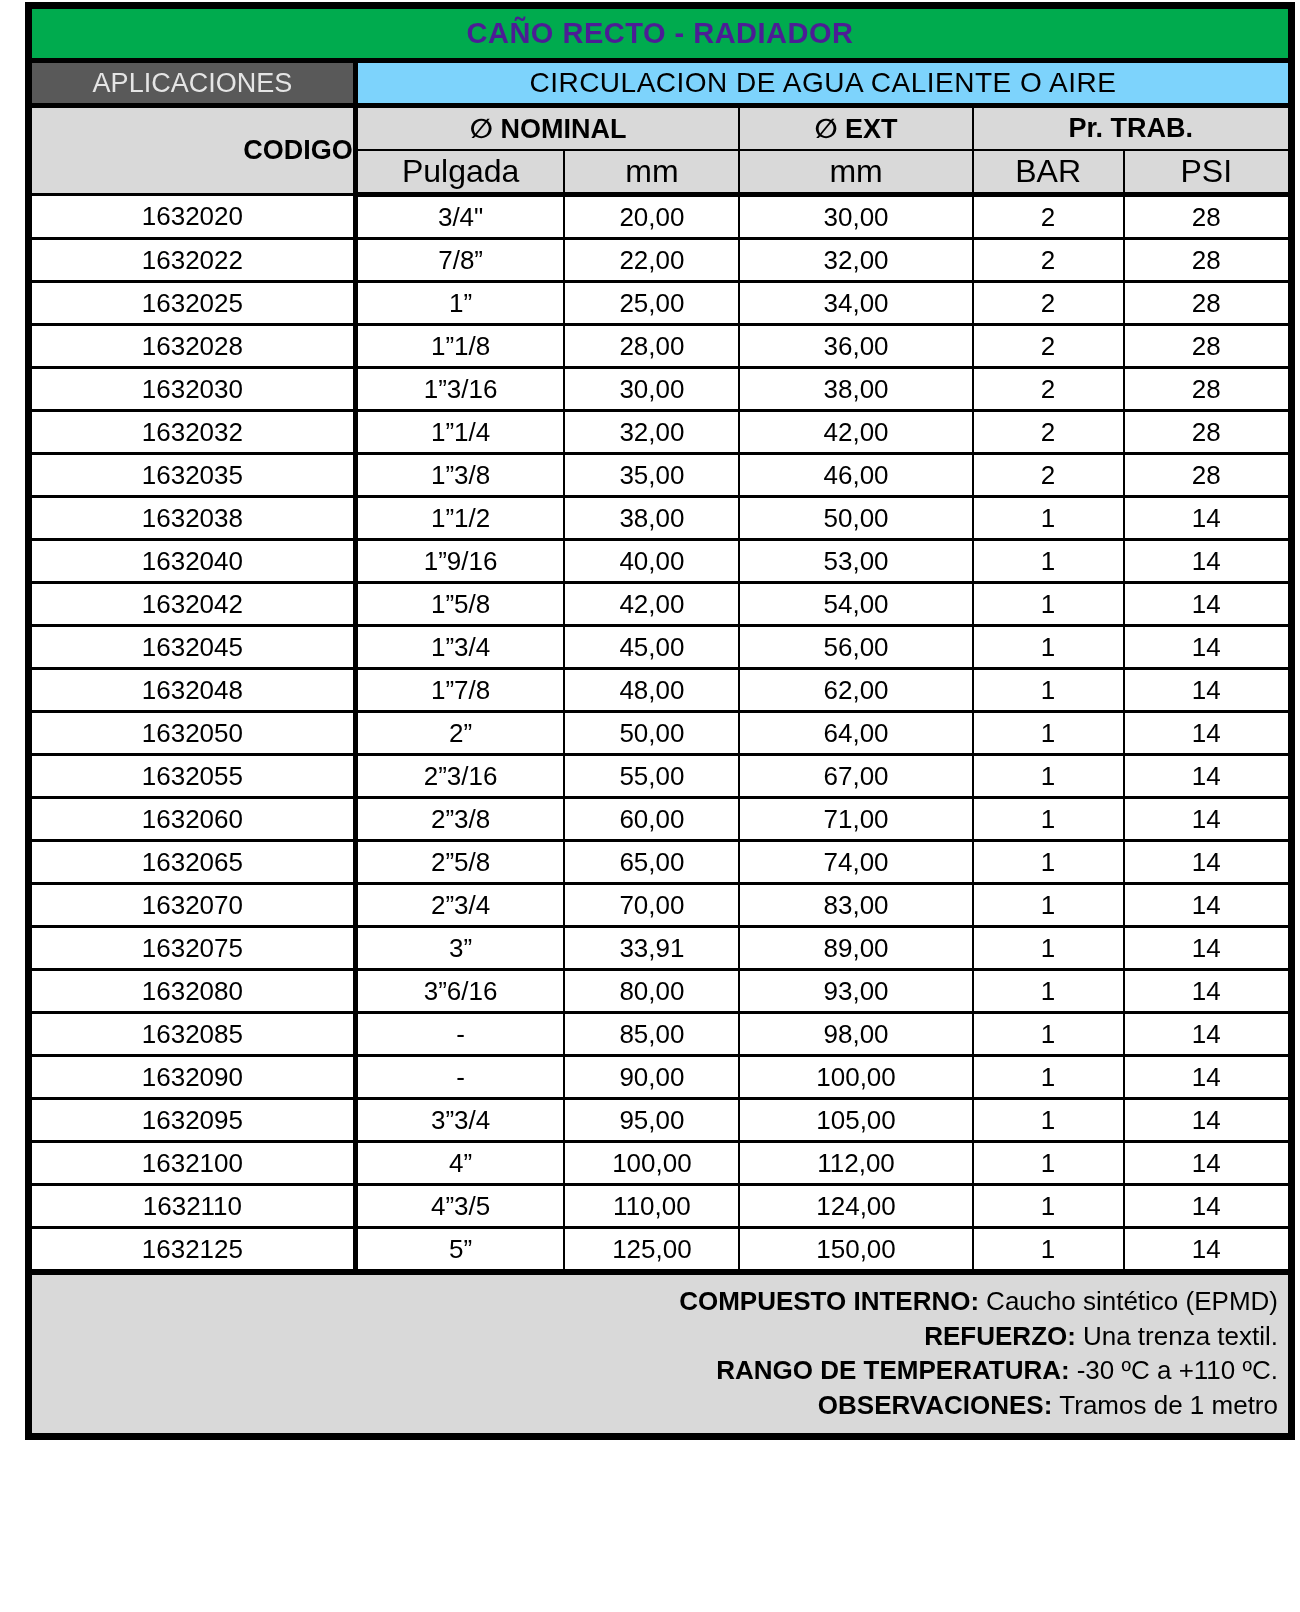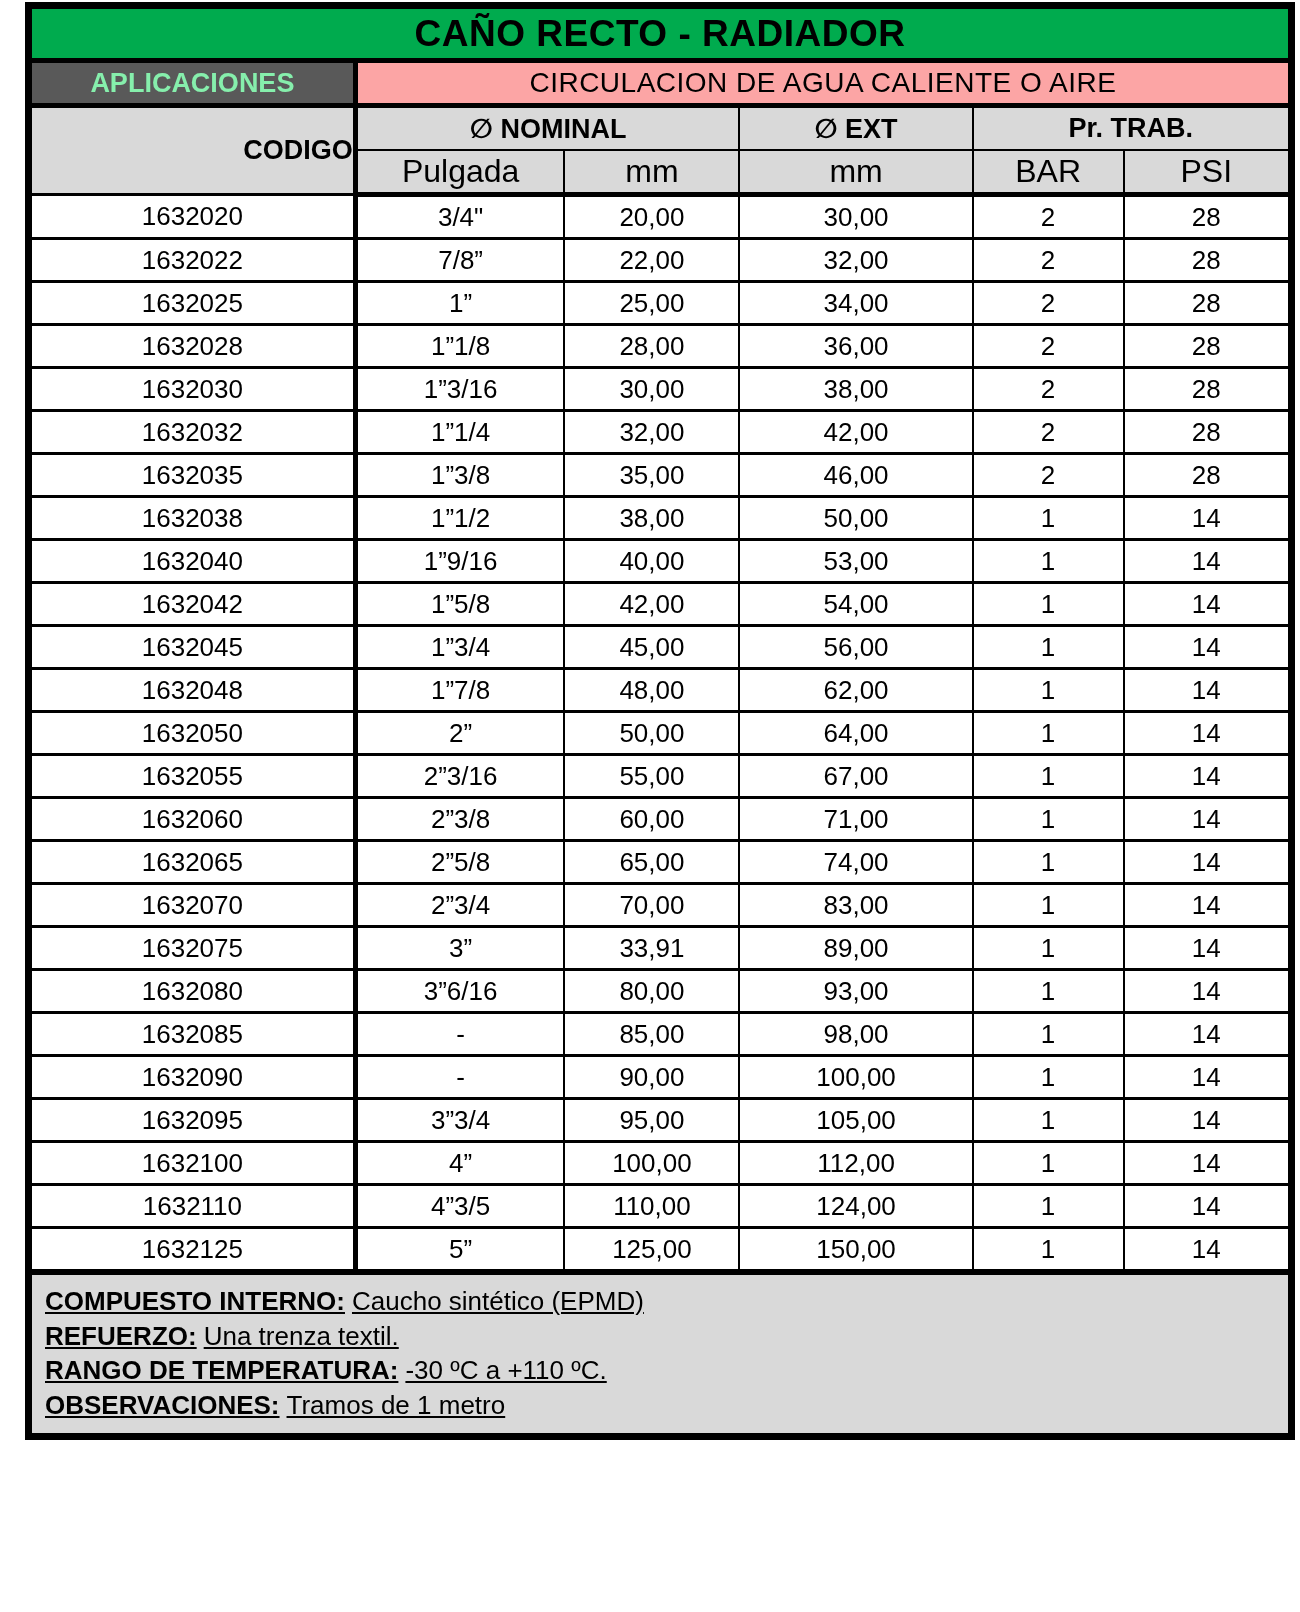--- a/index.html
+++ b/index.html
@@ -33,38 +33,38 @@
   th,td{
     border:2px solid var(--border);
     text-align:center;
     vertical-align:middle;
     padding:0;
     overflow:hidden;
     white-space:nowrap;
   }
   .title-cell{
     background:var(--green);
-    color:#000000;
+    color:#4c1d95;
     font-weight:bold;
-    font-size:37px;
+    font-size:29px;
     height:49px;
     border-bottom-width:5px;
     letter-spacing:0.5px;
   }
   .apl-label{
     background:var(--dark-gray);
-    color:#86efac;
-    font-weight:bold;
+    color:#e5e5e5;
+    font-weight:normal;
     font-size:27px;
     height:40px;
     border-right-width:5px;
     border-bottom-width:5px;
   }
   .apl-value{
-    background:#fca5a5;
+    background:#7dd3fc;
     font-size:28px;
     border-bottom-width:5px;
     letter-spacing:0.5px;
   }
   .hdr{
     background:var(--light-gray);
     font-weight:bold;
     font-size:27px;
     height:41px;
   }
@@ -88,25 +88,24 @@
   }
   tbody td.codigo{
     font-weight:normal;
     border-right-width:5px;
   }
   tbody tr:last-child td{
     border-bottom-width:6px;
   }
   .notes-cell{
     background:var(--light-gray);
-    text-align:left;
+    text-align:right;
     padding:9px 10px 11px 13px;
     border-top-width:6px;
     white-space:normal;
-    text-decoration:underline;
   }
   .note-line{
     font-size:26px;
     line-height:34.5px;
     white-space:nowrap;
   }
   .note-label{
     font-weight:bold;
   }
   .note-text{

